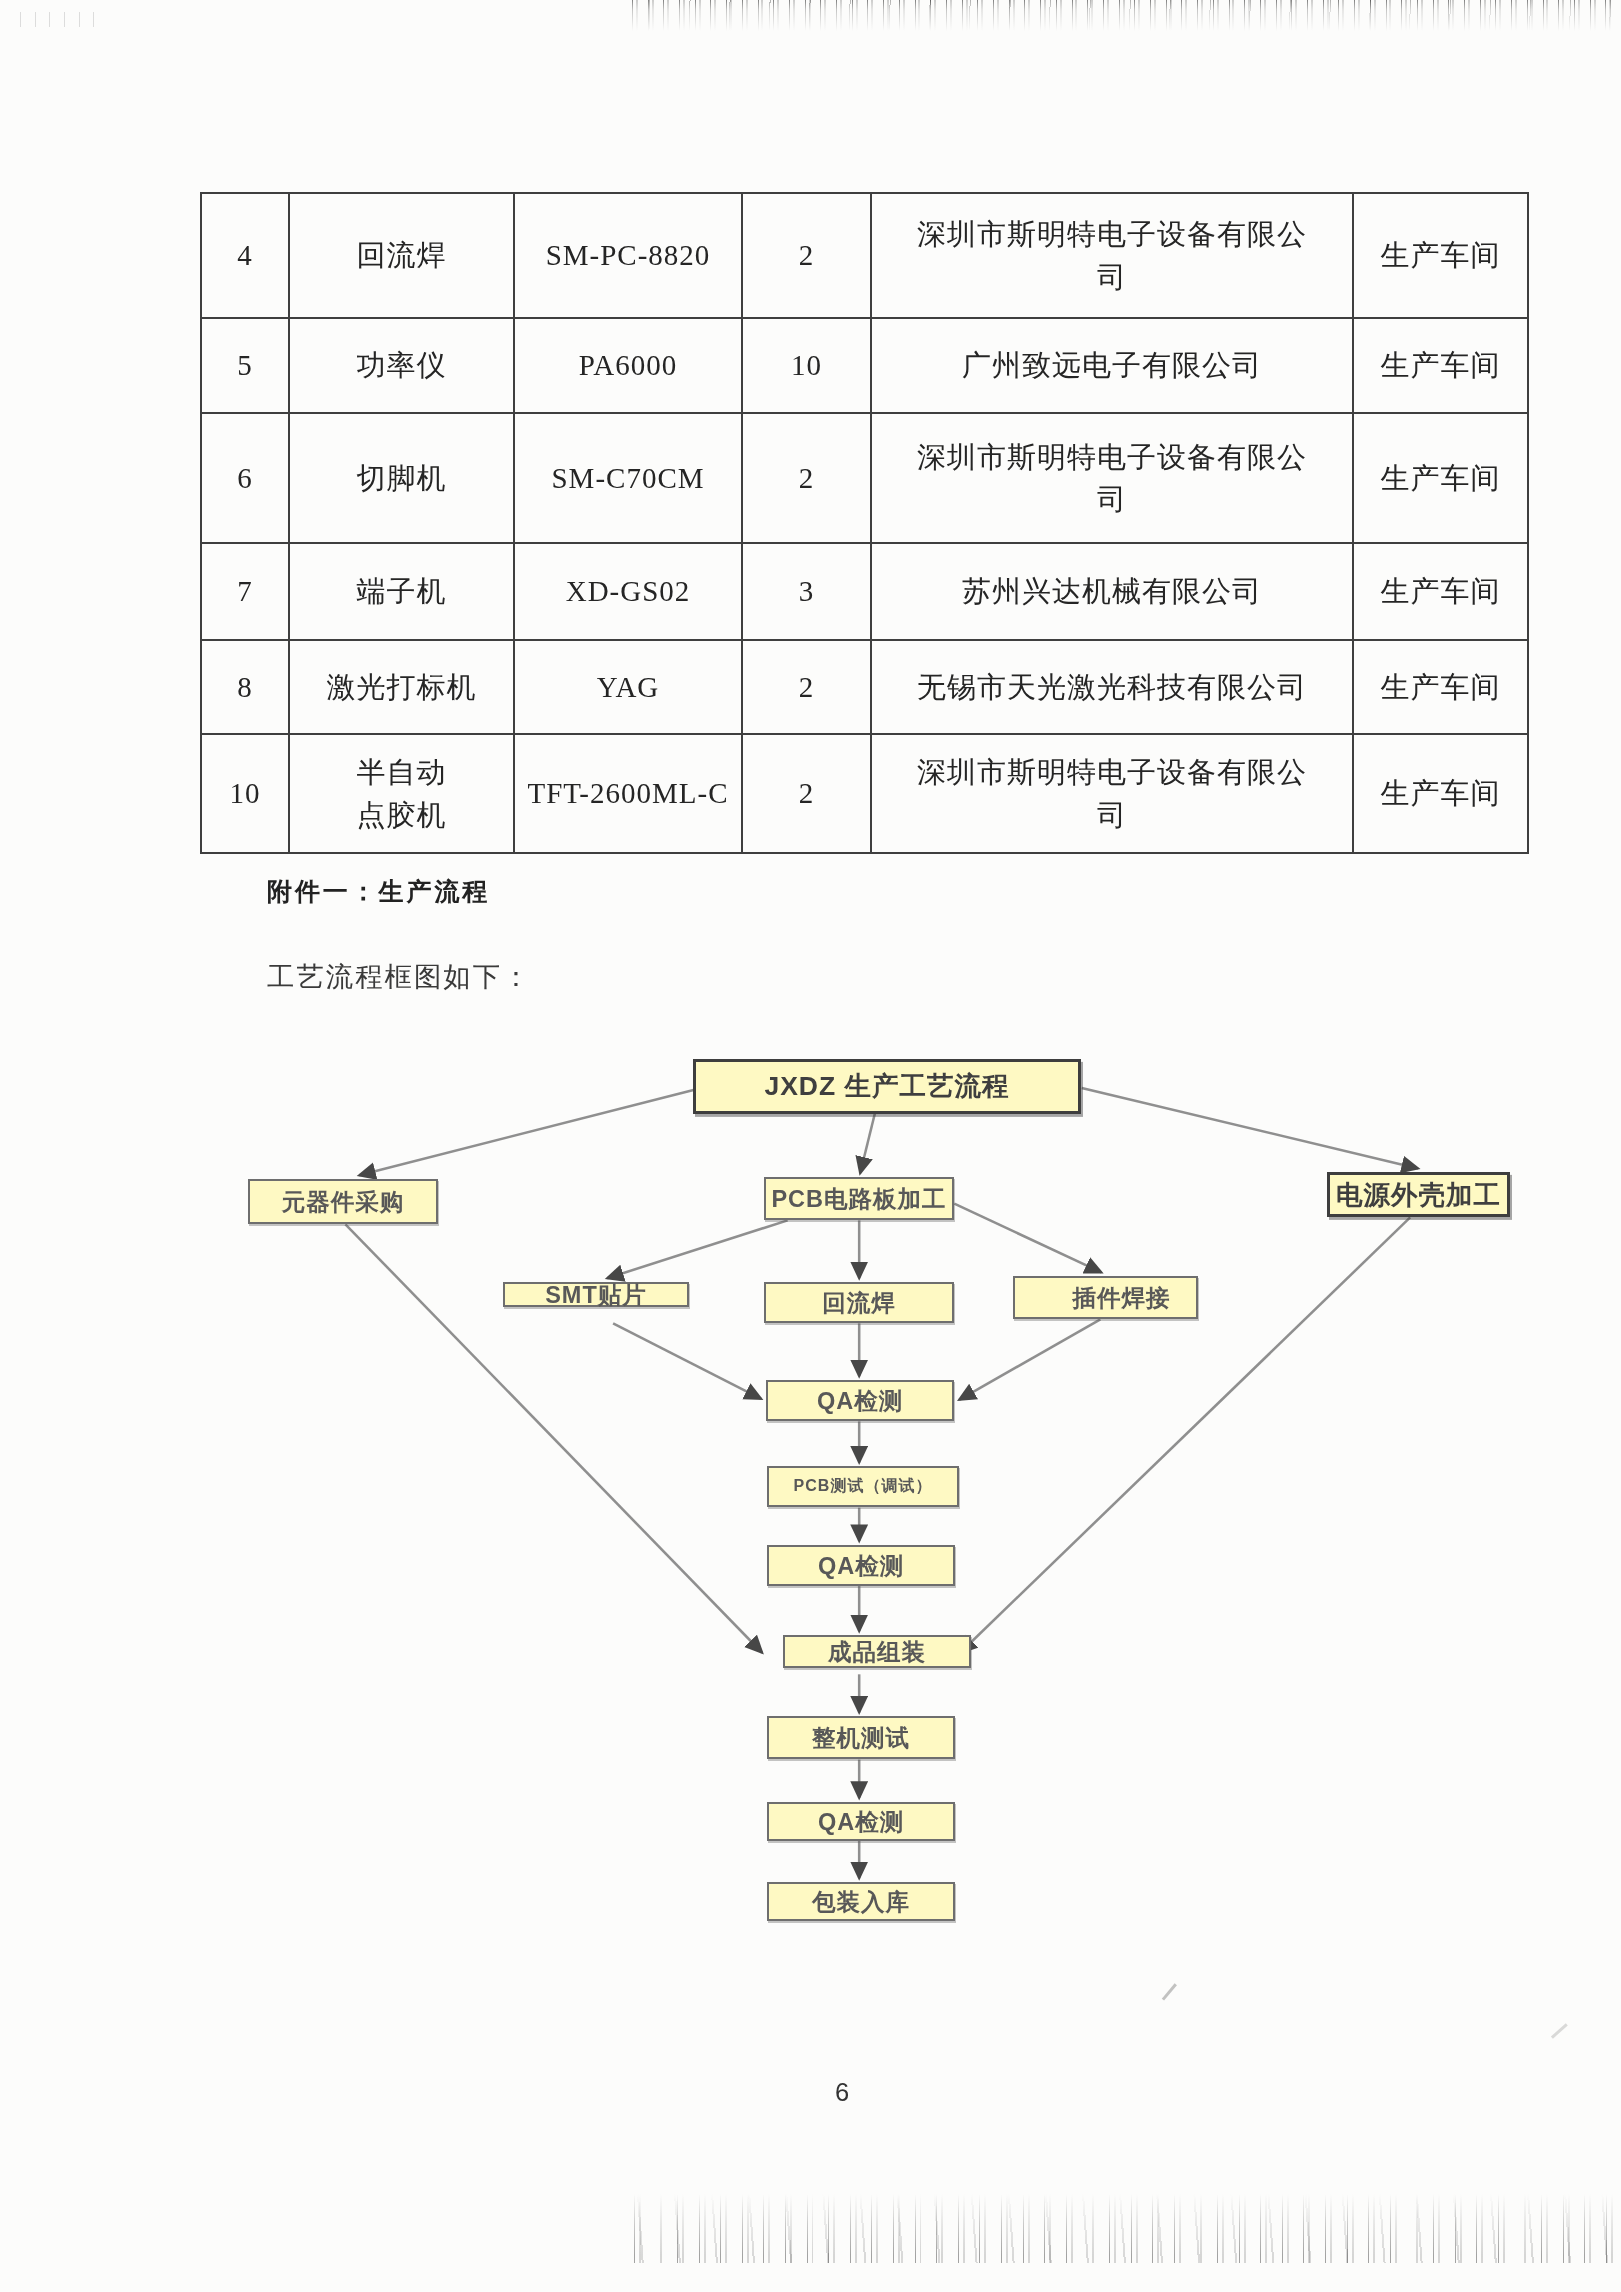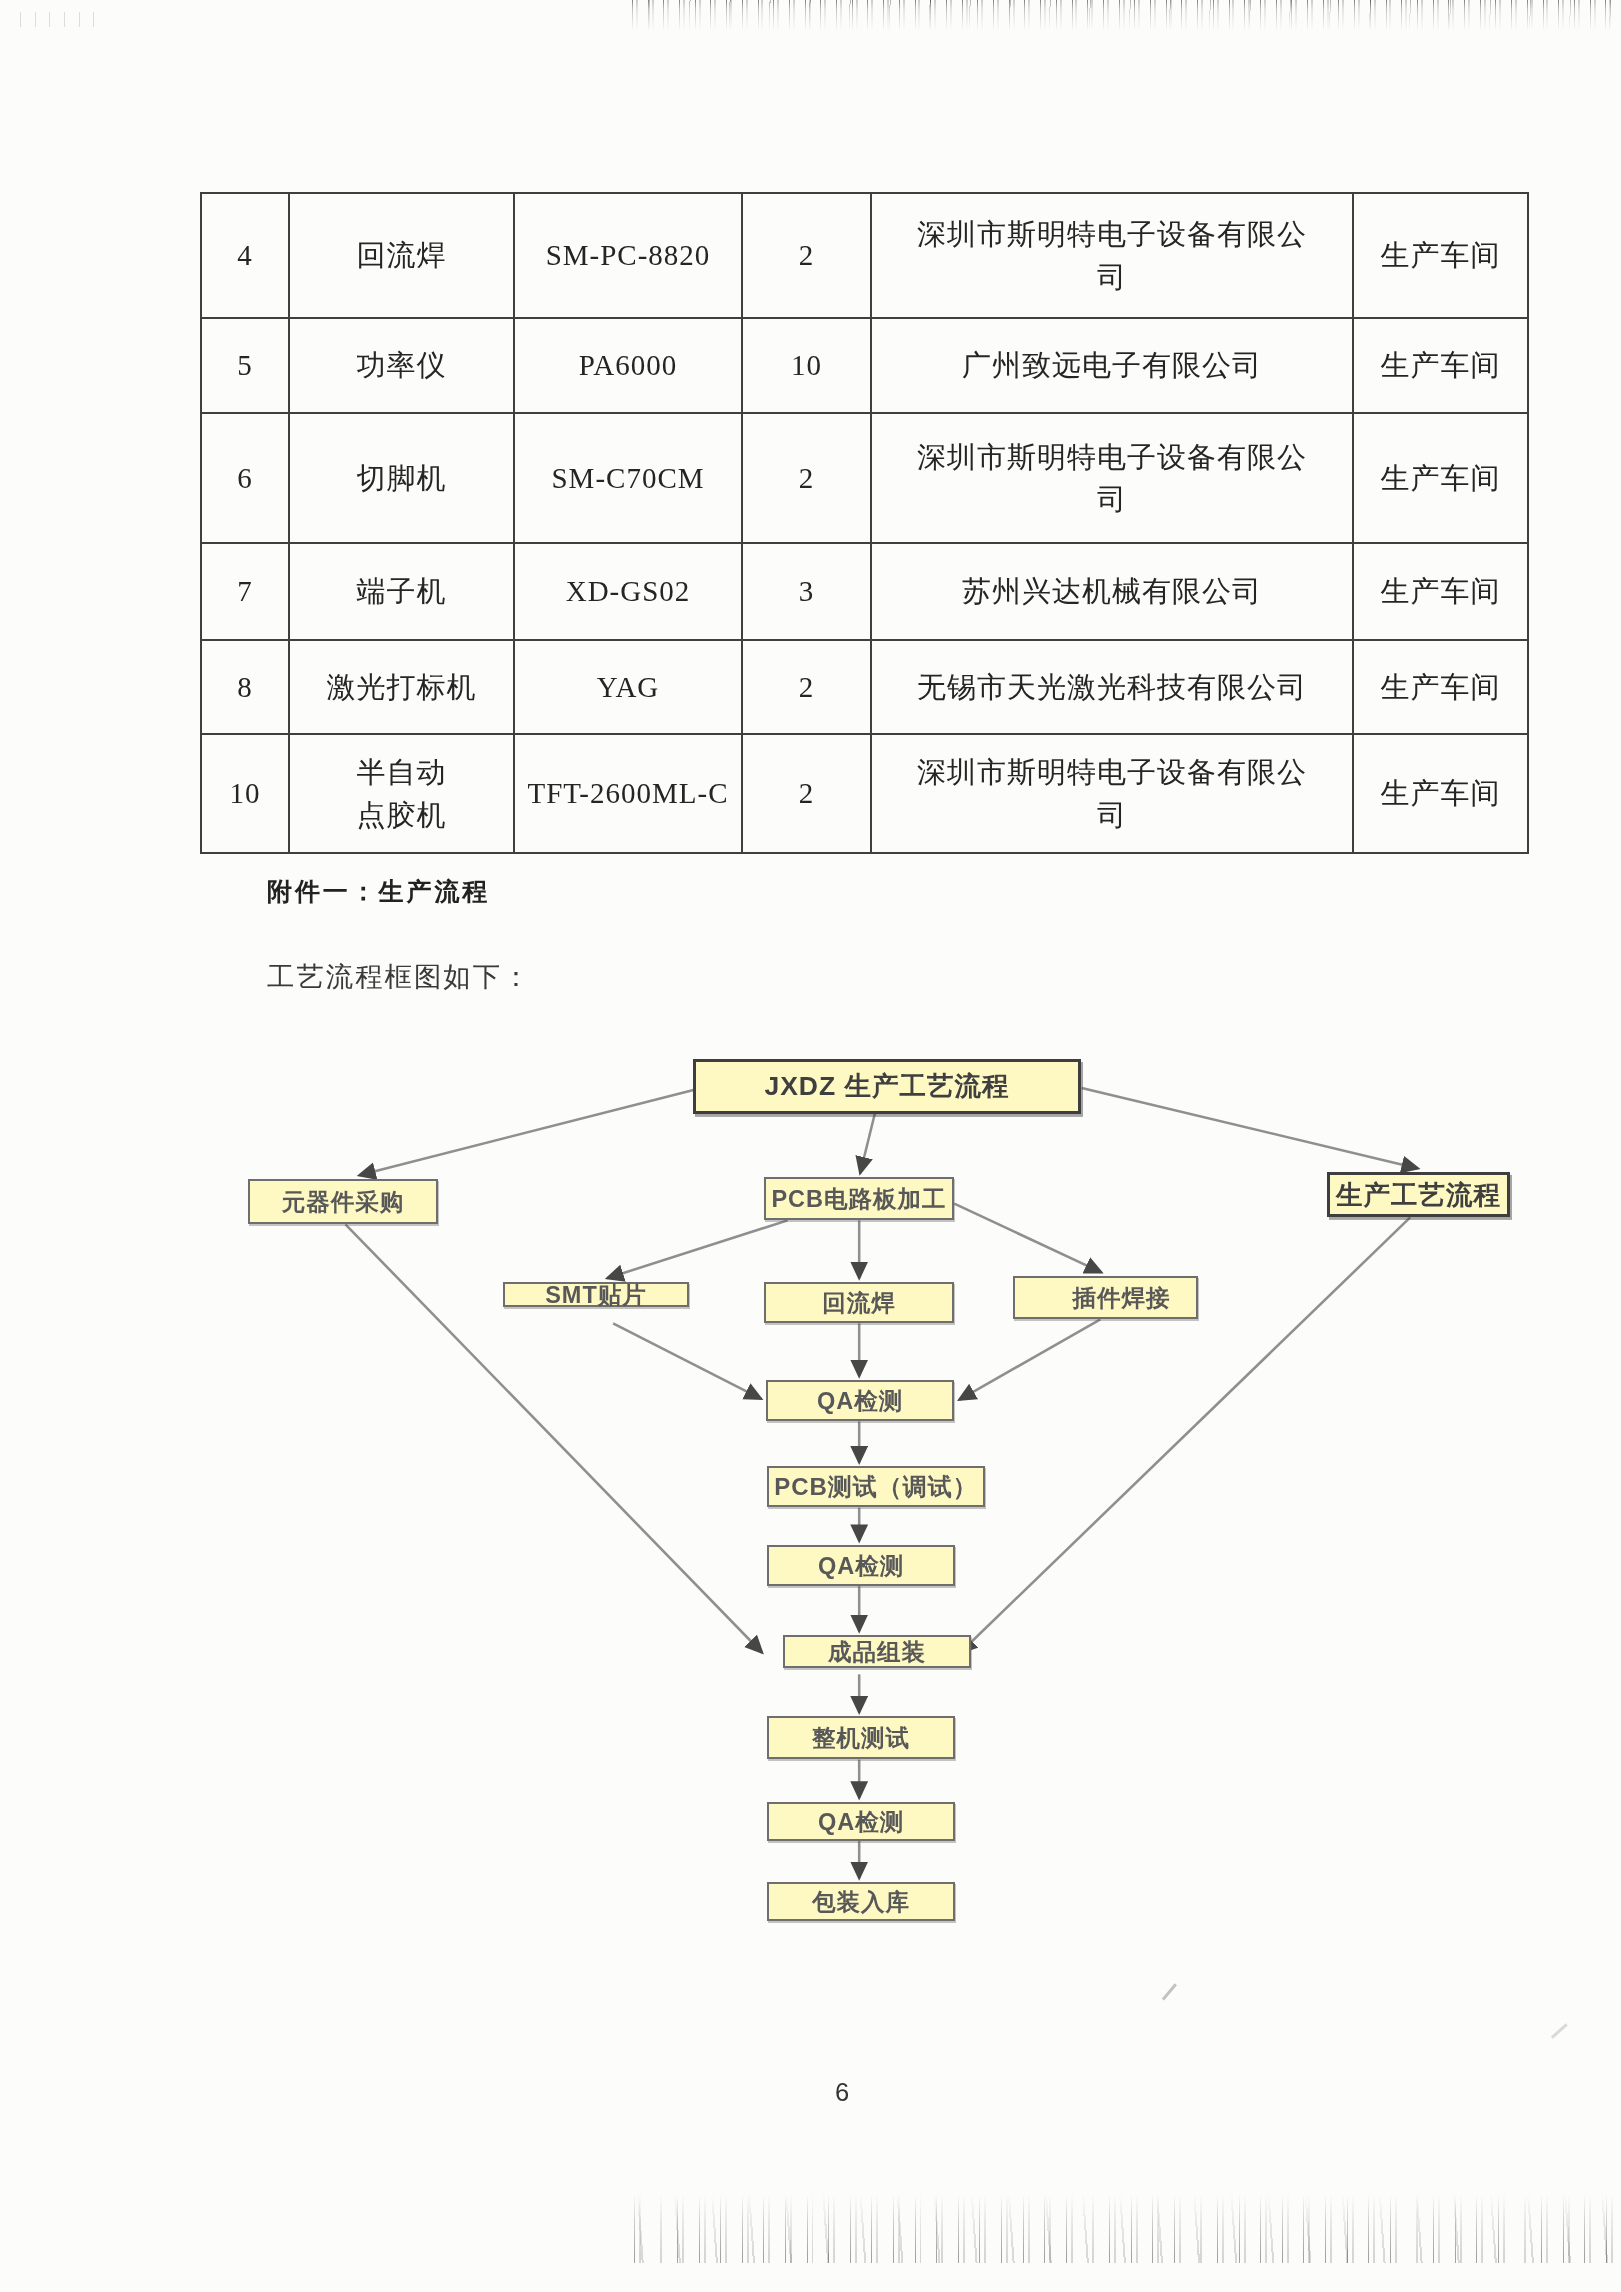--- a/index.html
+++ b/index.html
@@ -87,21 +87,21 @@
     box-shadow:2px 2.9px 0 rgba(60,60,60,.45);
   }
   .n-title    { left:526px; top:19.6px;  width:388px; height:55px; }
   .n-purchase { left:81px;  top:140px; width:190px; height:45px; }
   .n-pcb      { left:597px; top:138px; width:190px; height:43px; }
   .n-shell    { left:1160px;top:133px; width:183px; height:45px; }
   .n-smt      { left:336px; top:243px; width:186px; height:25px; }
   .n-reflow   { left:597px; top:243px; width:190px; height:41px; }
   .n-insert   { left:846px; top:237px; width:185px; height:43px;padding-left:32px; }
   .n-qa1      { left:599px; top:341px; width:188px; height:41px; }
-  .n-pcbtest  { left:600px; top:427px; width:218px; height:41px; font-size:24px; }
+  .n-pcbtest  { left:600px; top:427px; width:192px; height:41px; font-size:16px; }
   .n-qa2      { left:600px; top:506px; width:188px; height:41px; }
   .n-assembly { left:616px; top:596px; width:188px; height:33px; }
   .n-machine  { left:600px; top:677px; width:188px; height:43px; }
   .n-qa3      { left:600px; top:763px; width:188px; height:39px; }
   .n-packing  { left:600px; top:843px; width:188px; height:39px; }
 
   .page-number {
     position:absolute; left:835px; top:2078px;
     font-family:"Liberation Sans", sans-serif; font-size:25.5px; color:#333;
   }
@@ -206,21 +206,21 @@
         <line x1="1268" y1="182" x2="809" y2="626" marker-end="url(#ah)"></line>
         <line x1="706" y1="648" x2="706" y2="687" marker-end="url(#ah)"></line>
         <line x1="706" y1="735" x2="706" y2="774" marker-end="url(#ah)"></line>
         <line x1="706" y1="818" x2="706" y2="856" marker-end="url(#ah)"></line>
       </g>
     </svg>
 
     <div class="fnode major n-title">JXDZ 生产工艺流程</div>
     <div class="fnode n-purchase">元器件采购</div>
     <div class="fnode n-pcb">PCB电路板加工</div>
-    <div class="fnode major n-shell">生产工艺流程</div>
+    <div class="fnode major n-shell">电源外壳加工</div>
     <div class="fnode n-smt">SMT贴片</div>
     <div class="fnode n-reflow">回流焊</div>
     <div class="fnode n-insert">插件焊接</div>
     <div class="fnode n-qa1">QA检测</div>
     <div class="fnode n-pcbtest">PCB测试（调试）</div>
     <div class="fnode n-qa2">QA检测</div>
     <div class="fnode n-assembly">成品组装</div>
     <div class="fnode n-machine">整机测试</div>
     <div class="fnode n-qa3">QA检测</div>
     <div class="fnode n-packing">包装入库</div>

